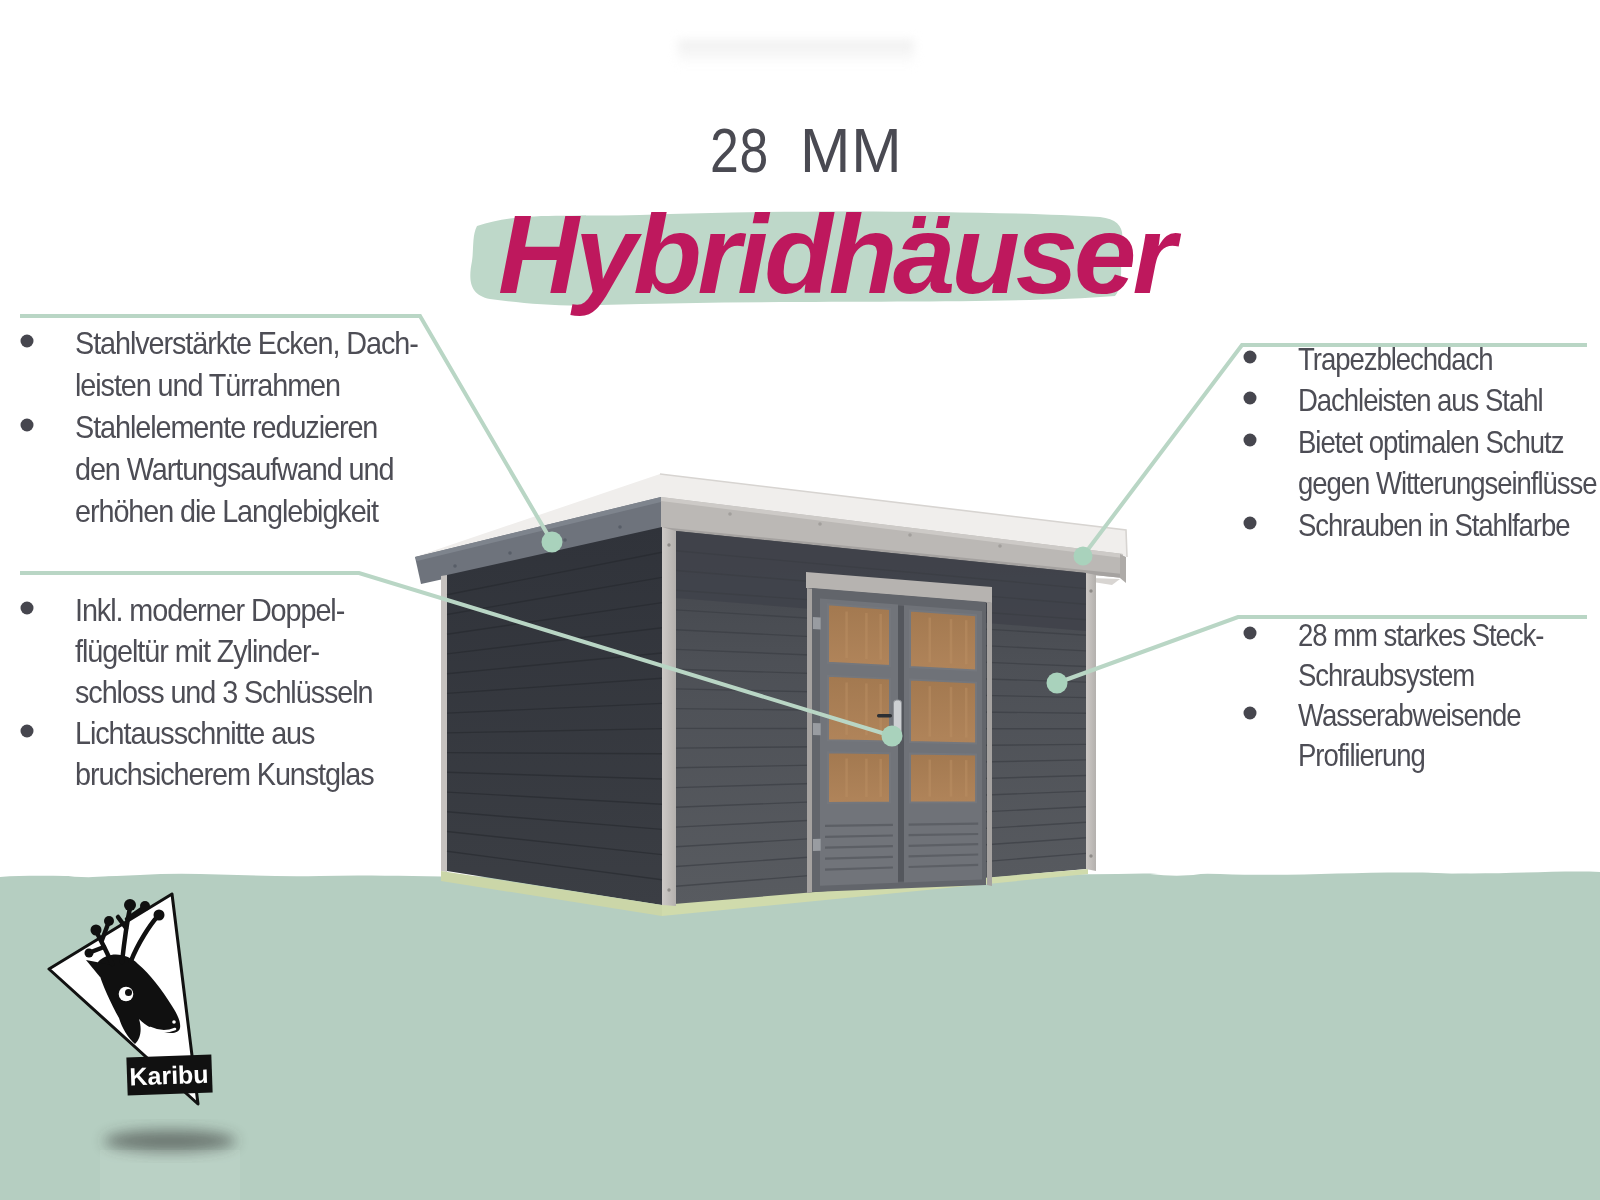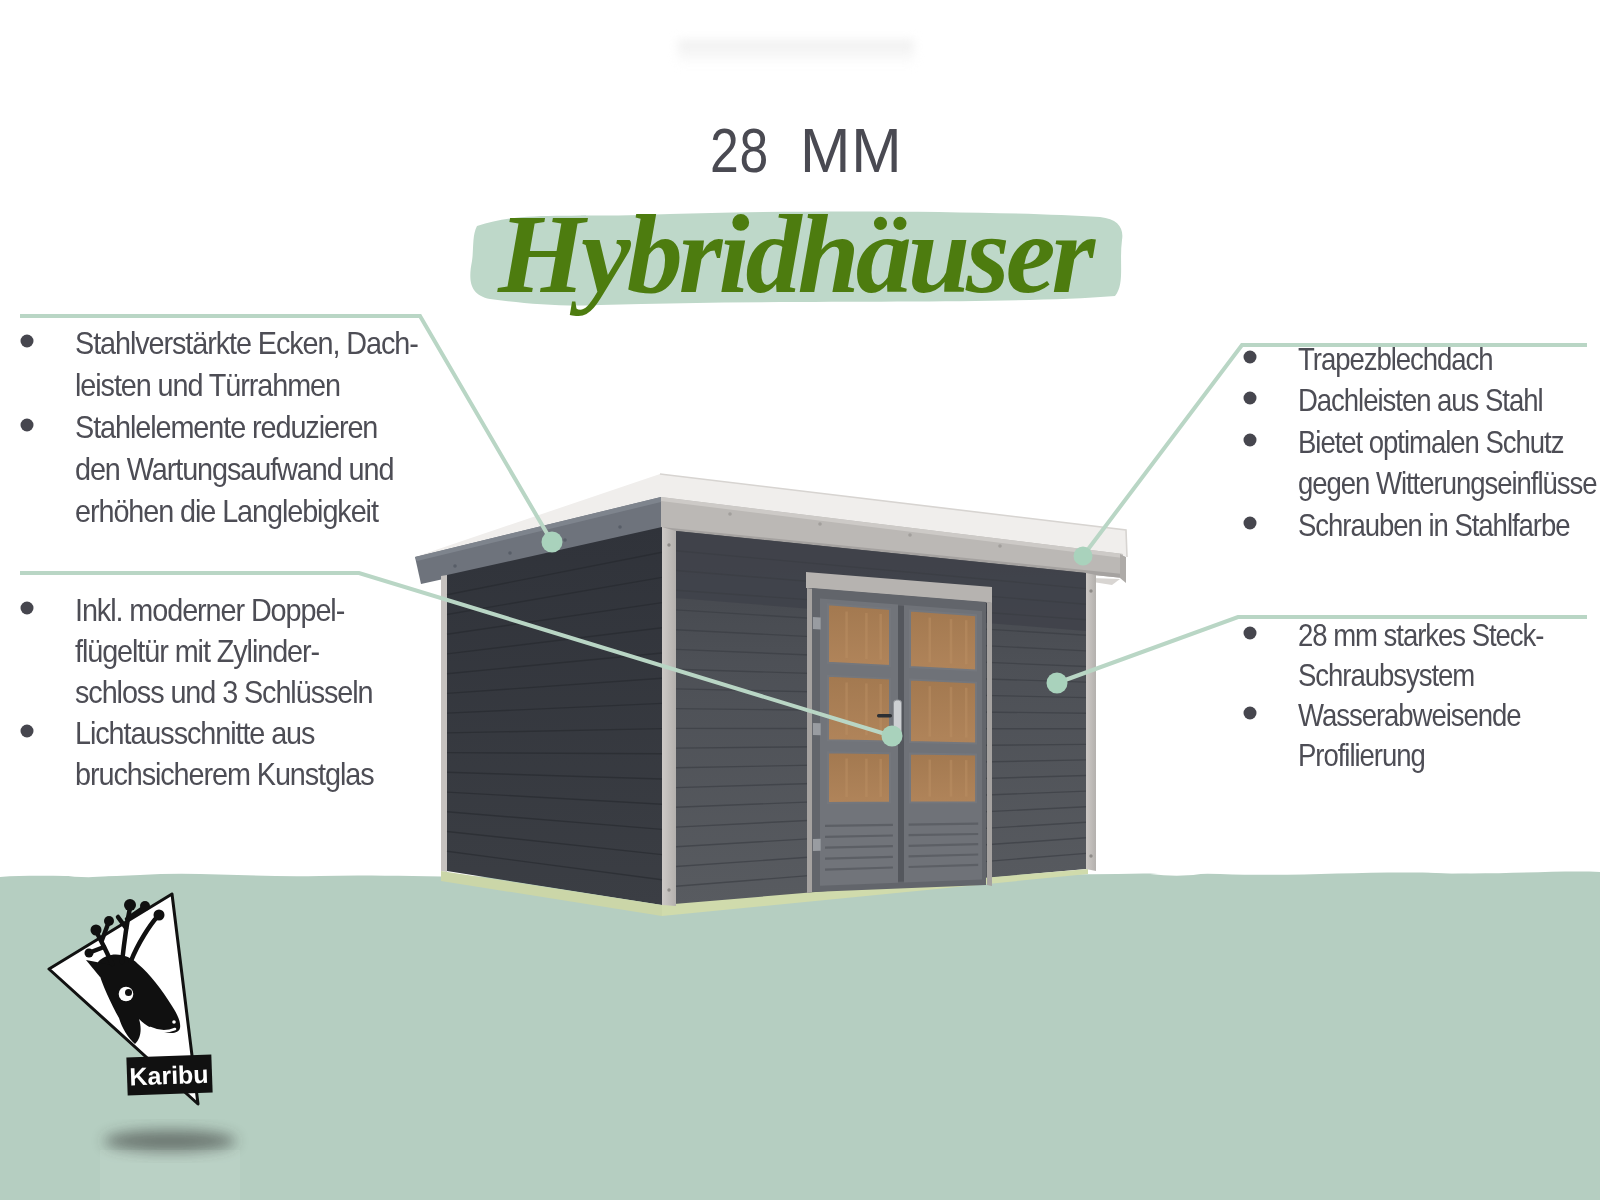--- a/index.html
+++ b/index.html
@@ -261,21 +261,21 @@
 <circle cx="128.5" cy="992.5" r="3.5" fill="#101010"></circle>
 <path d="M150,1028 Q163,1034 175,1029" stroke="#ffffff" stroke-width="2.6" fill="none" stroke-linecap="round"></path>
 <circle cx="174" cy="1022" r="1.8" fill="#ffffff"></circle>
 
 <g transform="rotate(-2 169 1075)">
 <rect x="127" y="1056" width="85" height="38" fill="#111111"></rect>
 <text x="169" y="1084" text-anchor="middle" font-family="Liberation Sans,sans-serif" font-weight="bold" font-size="25" fill="#ffffff">Karibu</text>
 </g>
 </svg>
 
-<div style="position:absolute;left:498px;top:190px;font-family:Liberation Serif, serif;font-style:italic;font-weight:bold;font-size:112px;color:#4d7c0f;letter-spacing:-4px;white-space:nowrap">Hybridhäuser</div>
+<div style="position:absolute;left:498px;top:190px;font-family:Liberation Sans, sans-serif;font-style:italic;font-weight:bold;font-size:112px;color:#be185d;letter-spacing:-4px;white-space:nowrap">Hybridhäuser</div>
 
 <div class="ln" style="left:75px;top:327px;transform:scaleX(0.9)">Stahlverstärkte Ecken, Dach-</div>
 <div class="ln" style="left:75px;top:369px;transform:scaleX(0.9)">leisten und Türrahmen</div>
 <div class="ln" style="left:75px;top:411px;transform:scaleX(0.9)">Stahlelemente reduzieren</div>
 <div class="ln" style="left:75px;top:453px;transform:scaleX(0.9)">den Wartungsaufwand und</div>
 <div class="ln" style="left:75px;top:495px;transform:scaleX(0.9)">erhöhen die Langlebigkeit</div>
 
 <div class="ln" style="left:75px;top:594px;transform:scaleX(0.9)">Inkl. moderner Doppel-</div>
 <div class="ln" style="left:75px;top:635px;transform:scaleX(0.9)">flügeltür mit Zylinder-</div>
 <div class="ln" style="left:75px;top:676px;transform:scaleX(0.9)">schloss und 3 Schlüsseln</div>

